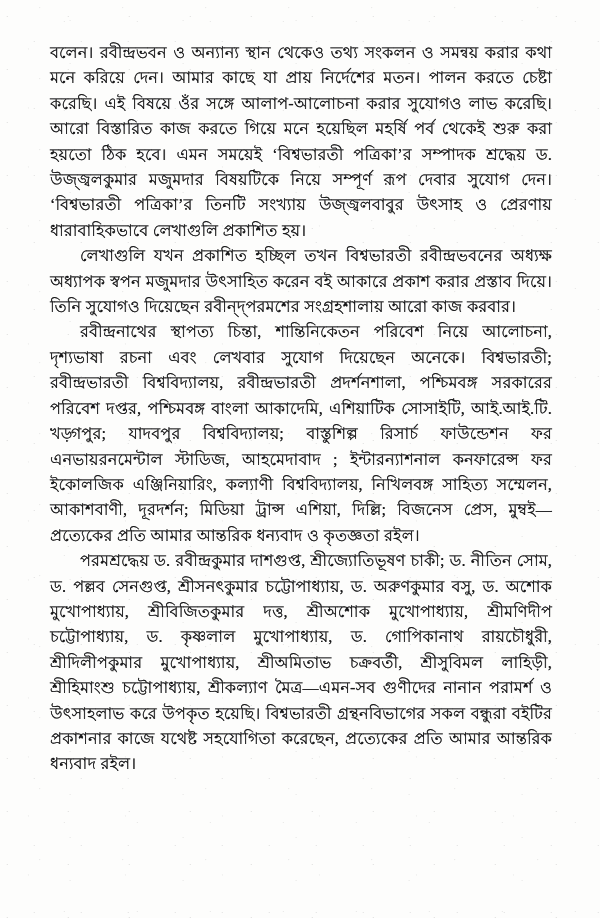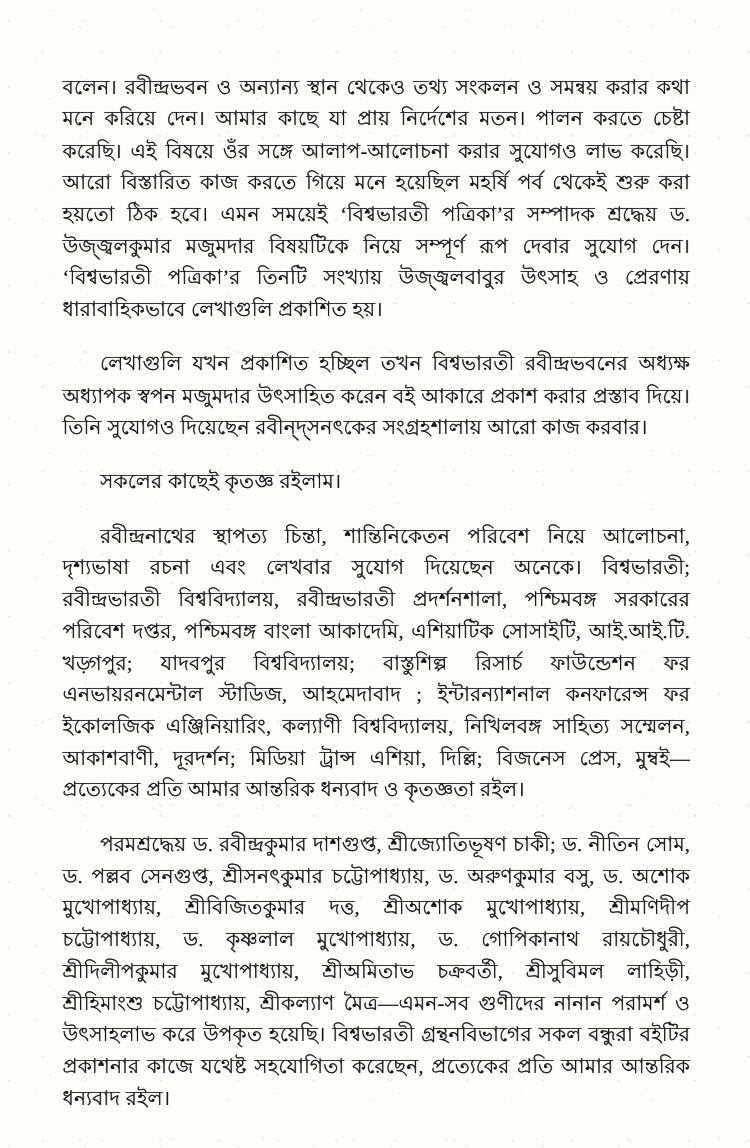--- a/index.html
+++ b/index.html
@@ -39,21 +39,21 @@
   }
 
   #textblock {
     position: absolute;
     left: 50px;
     top: 40px;
     width: 502px;
   }
 
   p.para {
-    margin: 18px 0 0 0;
+    margin: 0 0 0 0;
     text-align: justify;
     text-align-last: left;
     text-indent: 30px;
     font-size: 16.1px;
     line-height: 25.4px;
     color: #18181a;
     letter-spacing: 0.01em;
     word-spacing: 0.02em;
     -webkit-font-smoothing: none;
   }
@@ -69,21 +69,20 @@
       0.35px 0.15px 0.4px rgba(60,60,60,0.30);
   }
 </style>
 </head>
 <body>
 
 <div id="page">
 
   <div id="textblock">
     <p class="para no-indent">বলেন। রবীন্দ্রভবন ও অন্যান্য স্থান থেকেও তথ্য সংকলন ও সমন্বয় করার কথা মনে করিয়ে দেন। আমার কাছে যা প্রায় নির্দেশের মতন। পালন করতে চেষ্টা করেছি। এই বিষয়ে ওঁর সঙ্গে আলাপ-আলোচনা করার সুযোগও লাভ করেছি। আরো বিস্তারিত কাজ করতে গিয়ে মনে হয়েছিল মহর্ষি পর্ব থেকেই শুরু করা হয়তো ঠিক হবে। এমন সময়েই ‘বিশ্বভারতী পত্রিকা’র সম্পাদক শ্রদ্ধেয় ড. উজ্জ্বলকুমার মজুমদার বিষয়টিকে নিয়ে সম্পূর্ণ রূপ দেবার সুযোগ দেন। ‘বিশ্বভারতী পত্রিকা’র তিনটি সংখ্যায় উজ্জ্বলবাবুর উৎসাহ ও প্রেরণায় ধারাবাহিকভাবে লেখাগুলি প্রকাশিত হয়।</p>
-    <p class="para">লেখাগুলি যখন প্রকাশিত হচ্ছিল তখন বিশ্বভারতী রবীন্দ্রভবনের অধ্যক্ষ অধ্যাপক স্বপন মজুমদার উৎসাহিত করেন বই আকারে প্রকাশ করার প্রস্তাব দিয়ে। তিনি সুযোগও দিয়েছেন রবীন্দ্সনৎকের সংগ্রহশালায় আরো কাজ করবার।</p>
-    <p class="para">সকলের কাছেই কৃতজ্ঞ রইলাম।</p>
+    <p class="para">লেখাগুলি যখন প্রকাশিত হচ্ছিল তখন বিশ্বভারতী রবীন্দ্রভবনের অধ্যক্ষ অধ্যাপক স্বপন মজুমদার উৎসাহিত করেন বই আকারে প্রকাশ করার প্রস্তাব দিয়ে। তিনি সুযোগও দিয়েছেন রবীন্দ্পরমশের সংগ্রহশালায় আরো কাজ করবার।</p>
     <p class="para">রবীন্দ্রনাথের স্থাপত্য চিন্তা, শান্তিনিকেতন পরিবেশ নিয়ে আলোচনা, দৃশ্যভাষা রচনা এবং লেখবার সুযোগ দিয়েছেন অনেকে। বিশ্বভারতী; রবীন্দ্রভারতী বিশ্ববিদ্যালয়, রবীন্দ্রভারতী প্রদর্শনশালা, পশ্চিমবঙ্গ সরকারের পরিবেশ দপ্তর, পশ্চিমবঙ্গ বাংলা আকাদেমি, এশিয়াটিক সোসাইটি, আই.আই.টি. খড়্গপুর; যাদবপুর বিশ্ববিদ্যালয়; বাস্তুশিল্প রিসার্চ ফাউন্ডেশন ফর এনভায়রনমেন্টাল স্টাডিজ, আহমেদাবাদ ; ইন্টারন্যাশনাল কনফারেন্স ফর ইকোলজিক এঞ্জিনিয়ারিং, কল্যাণী বিশ্ববিদ্যালয়, নিখিলবঙ্গ সাহিত্য সম্মেলন, আকাশবাণী, দূরদর্শন; মিডিয়া ট্রান্স এশিয়া, দিল্লি; বিজনেস প্রেস, মুম্বই—প্রত্যেকের প্রতি আমার আন্তরিক ধন্যবাদ ও কৃতজ্ঞতা রইল।</p>
     <p class="para">পরমশ্রদ্ধেয় ড. রবীন্দ্রকুমার দাশগুপ্ত, শ্রীজ্যোতিভূষণ চাকী; ড. নীতিন সোম, ড. পল্লব সেনগুপ্ত, শ্রীসনৎকুমার চট্টোপাধ্যায়, ড. অরুণকুমার বসু, ড. অশোক মুখোপাধ্যায়, শ্রীবিজিতকুমার দত্ত, শ্রীঅশোক মুখোপাধ্যায়, শ্রীমণিদীপ চট্টোপাধ্যায়, ড. কৃষ্ণলাল মুখোপাধ্যায়, ড. গোপিকানাথ রায়চৌধুরী, শ্রীদিলীপকুমার মুখোপাধ্যায়, শ্রীঅমিতাভ চক্রবর্তী, শ্রীসুবিমল লাহিড়ী, শ্রীহিমাংশু চট্টোপাধ্যায়, শ্রীকল্যাণ মৈত্র—এমন-সব গুণীদের নানান পরামর্শ ও উৎসাহলাভ করে উপকৃত হয়েছি। বিশ্বভারতী গ্রন্থনবিভাগের সকল বন্ধুরা বইটির প্রকাশনার কাজে যথেষ্ট সহযোগিতা করেছেন, প্রত্যেকের প্রতি আমার আন্তরিক ধন্যবাদ রইল।</p>
   </div>
 
   <div id="speckle"></div>
 
 </div>
 
 </body></html>

